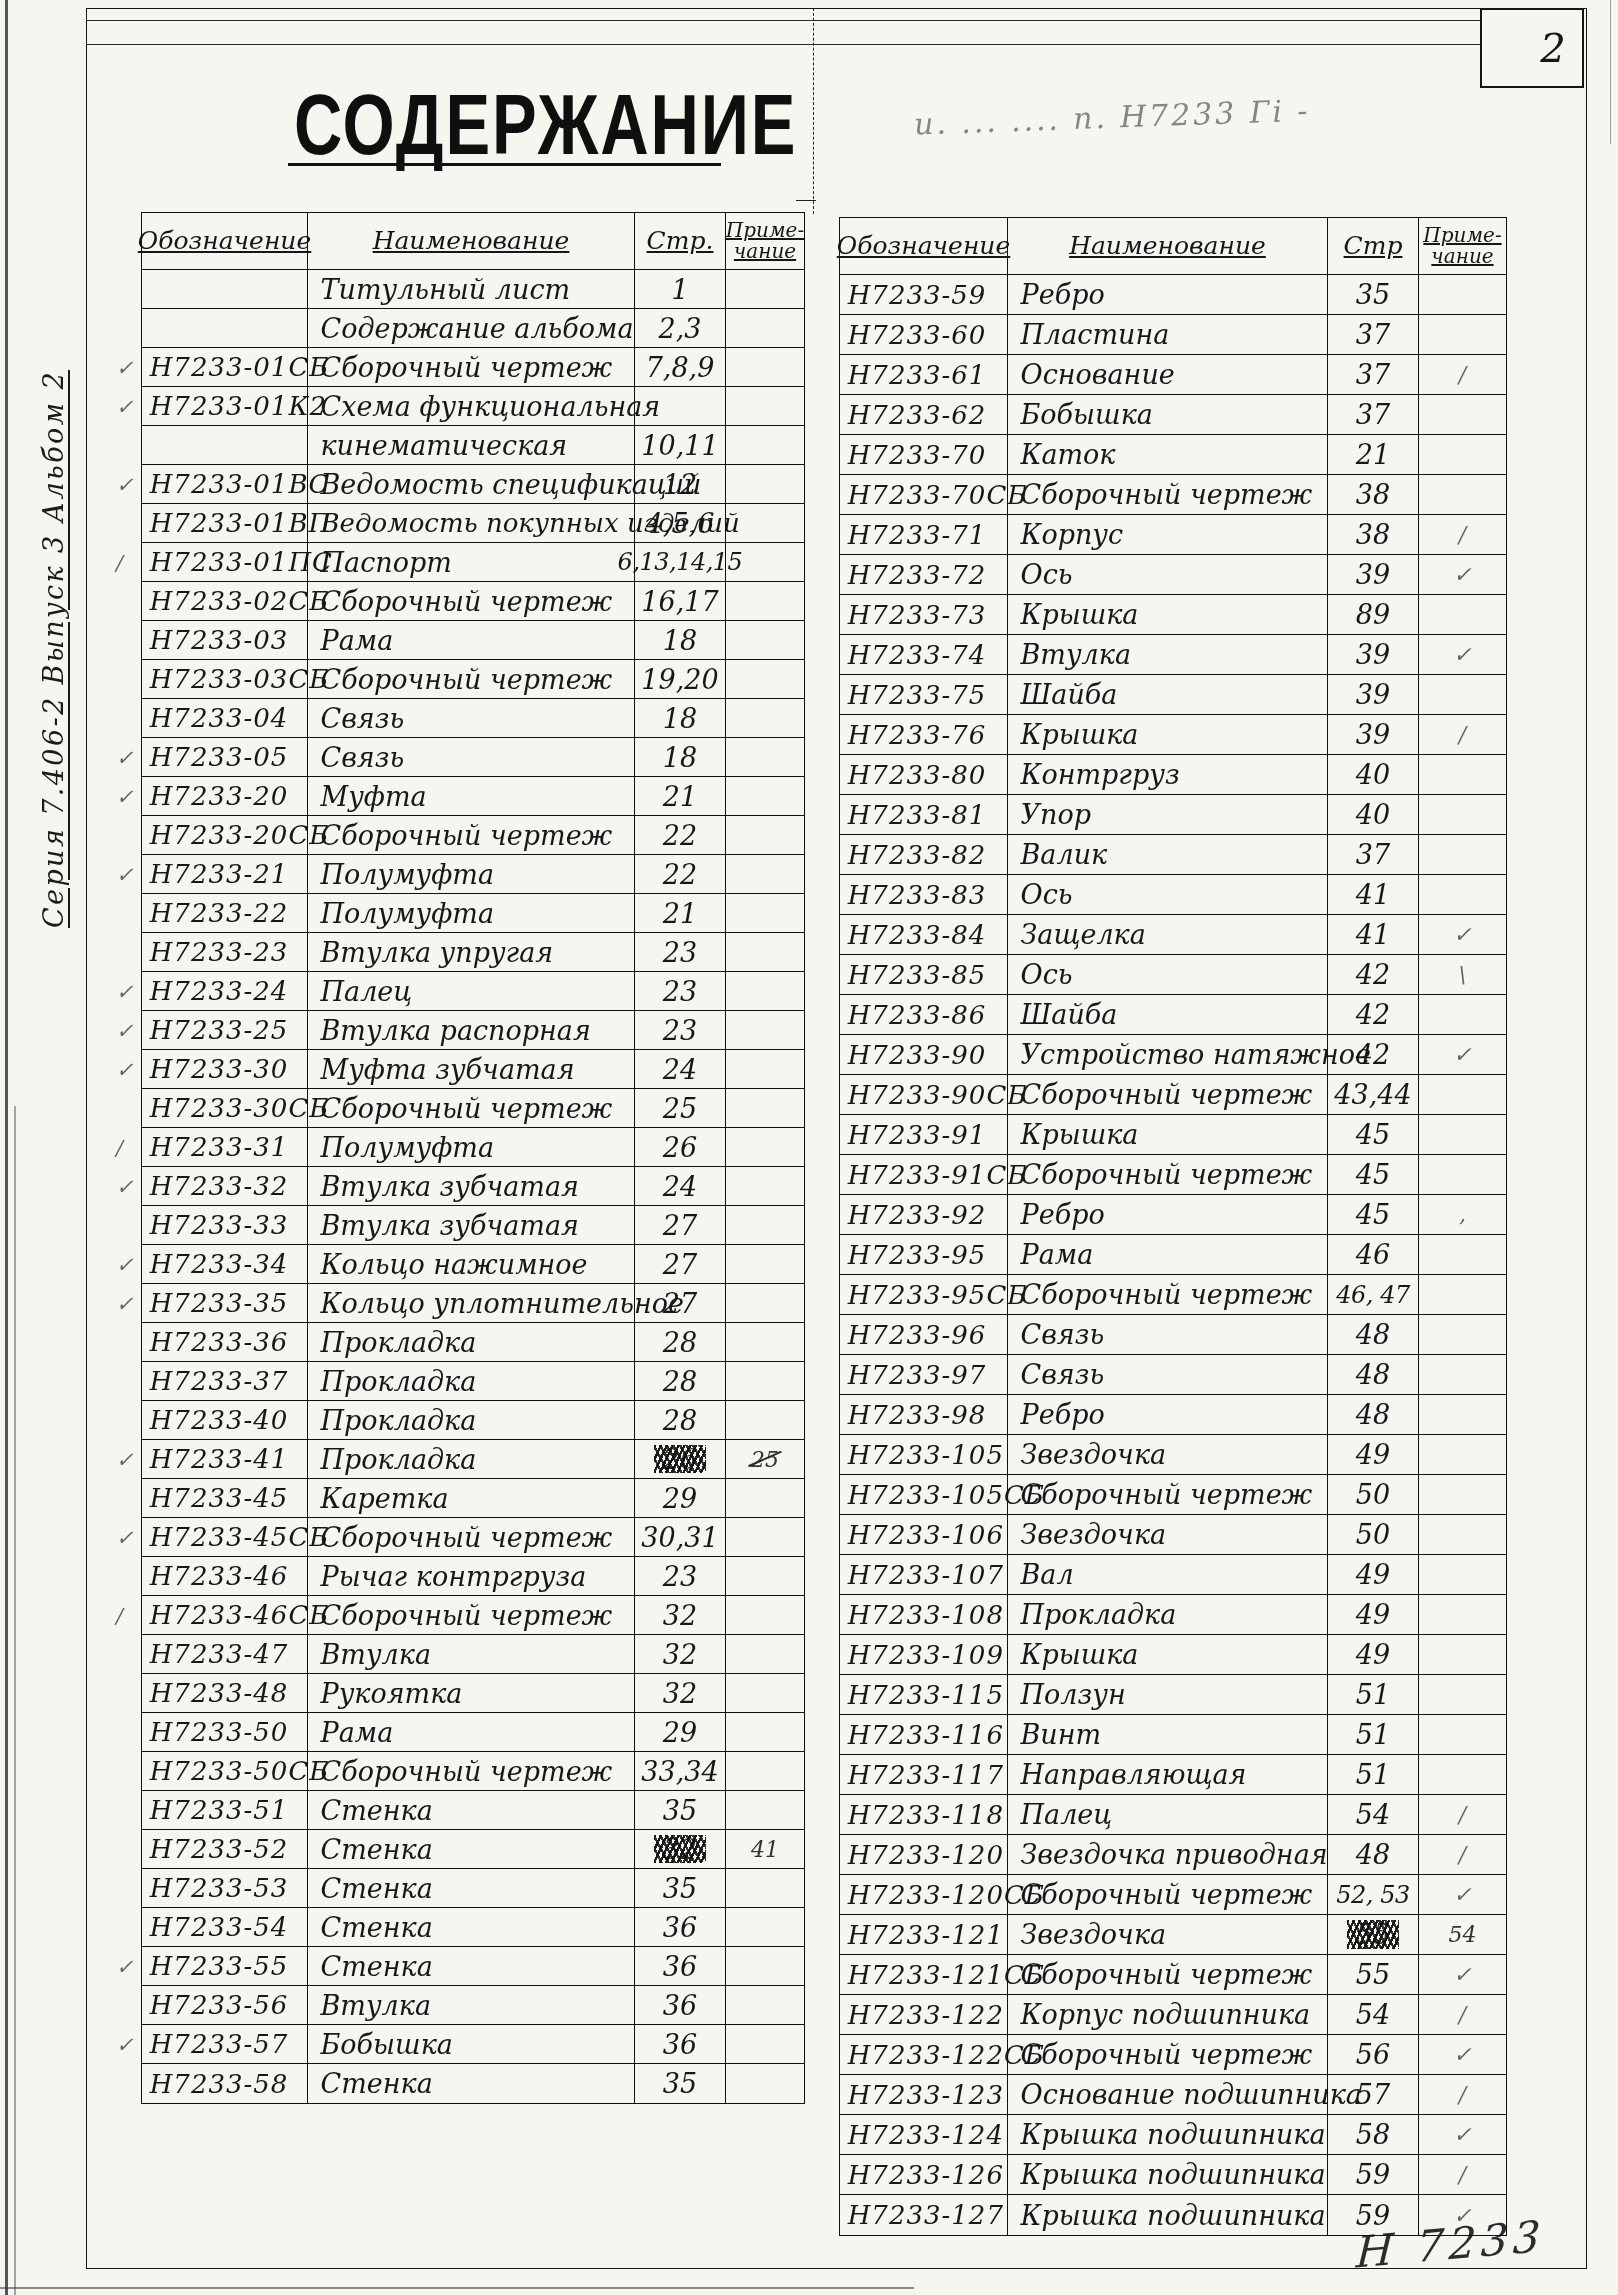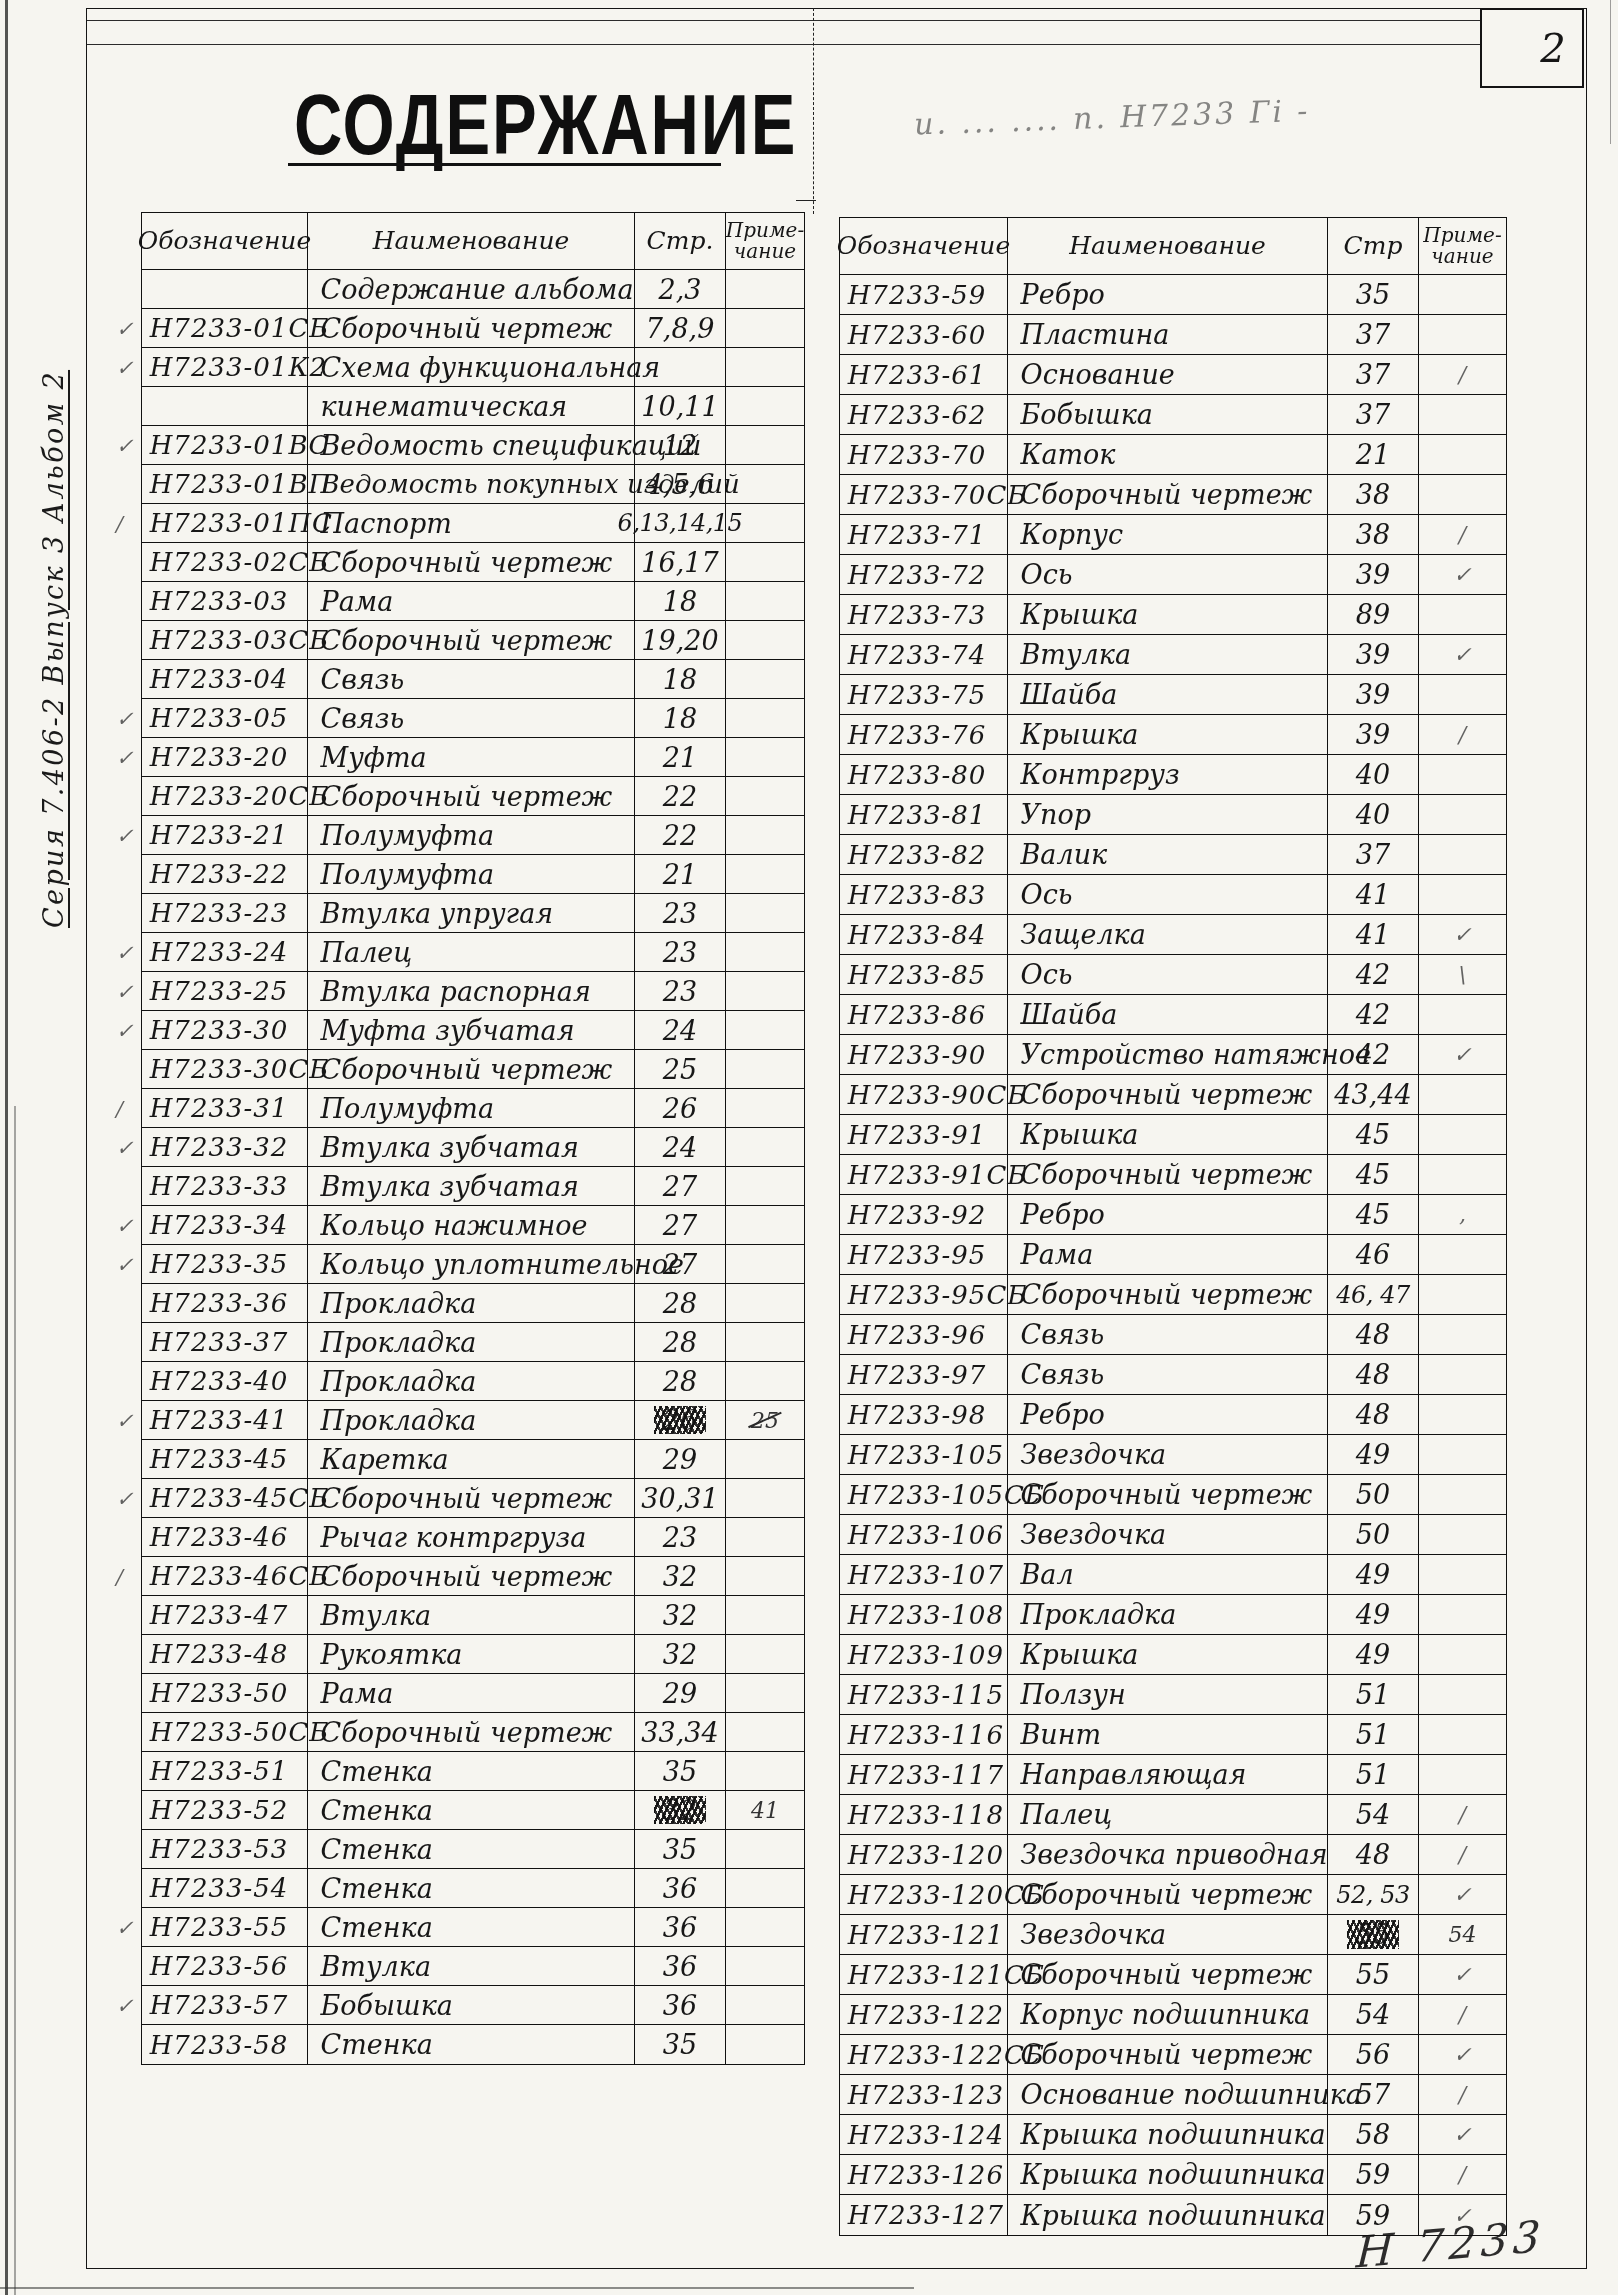--- a/index.html
+++ b/index.html
@@ -34,21 +34,21 @@
   .sidebar{position:absolute;left:38px;top:370px;height:558px;
     writing-mode:vertical-rl;transform:rotate(180deg);
     font-size:27px;font-style:italic;letter-spacing:2.4px;color:#1a1a1a;white-space:nowrap;
     text-decoration:underline;}
   .bottom-annot{position:absolute;left:1356px;top:2219px;font-size:43px;font-style:italic;
     color:#1c1c1c;transform:rotate(-5deg) skewX(-8deg);letter-spacing:4.8px;opacity:.92;}
   
   .tbl{position:absolute;border:1.9px solid #111;background:transparent;}
   .t-left{left:141px;top:212px;}
   .t-right{left:839px;top:217px;}
-  .thead{display:grid;border-bottom:1.9px solid #111;box-sizing:border-box;}
+  .thead{display:grid;border-bottom:1.9px solid #111;box-sizing:border-box;text-decoration:underline;}
   .t-left .thead,.t-left .tr{grid-template-columns:166px 327px 91px 78px;}
   .t-right .thead,.t-right .tr{grid-template-columns:168px 320px 91px 87px;}
   .t-left .thead{height:57px;}
   .t-right .thead{height:57px;}
   .th{display:flex;align-items:center;justify-content:center;border-right:1.4px solid #111;
     font-size:25px;font-style:italic;text-align:center;line-height:1.05;}
   .th:last-child{border-right:none;}
   .th .two{display:block;font-size:20px;}
   .tr{display:grid;position:relative;border-bottom:1.4px solid #111;box-sizing:border-box;}
   .t-left .tr{height:39px;}
@@ -108,20 +108,32 @@
     <div class="th">
       <span class="two"><span>Приме-</span><br><span>чание</span></span>
     </div>
   </div>
   <div id="ltbody">
       <div class="tr">
         <div class="td c-des">
           <span></span>
         </div>
         <div class="td c-name">
+          <span>Титульный лист</span>
+        </div>
+        <div class="td c-page">
+          <span>1</span>
+        </div>
+        <div class="td c-note"></div>
+      </div>
+      <div class="tr">
+        <div class="td c-des">
+          <span></span>
+        </div>
+        <div class="td c-name">
           <span>Содержание альбома</span>
         </div>
         <div class="td c-page">
           <span>2,3</span>
         </div>
         <div class="td c-note"></div>
       </div>
       <div class="tr">
         <span class="mtick">✓</span>
         <div class="td c-des">

